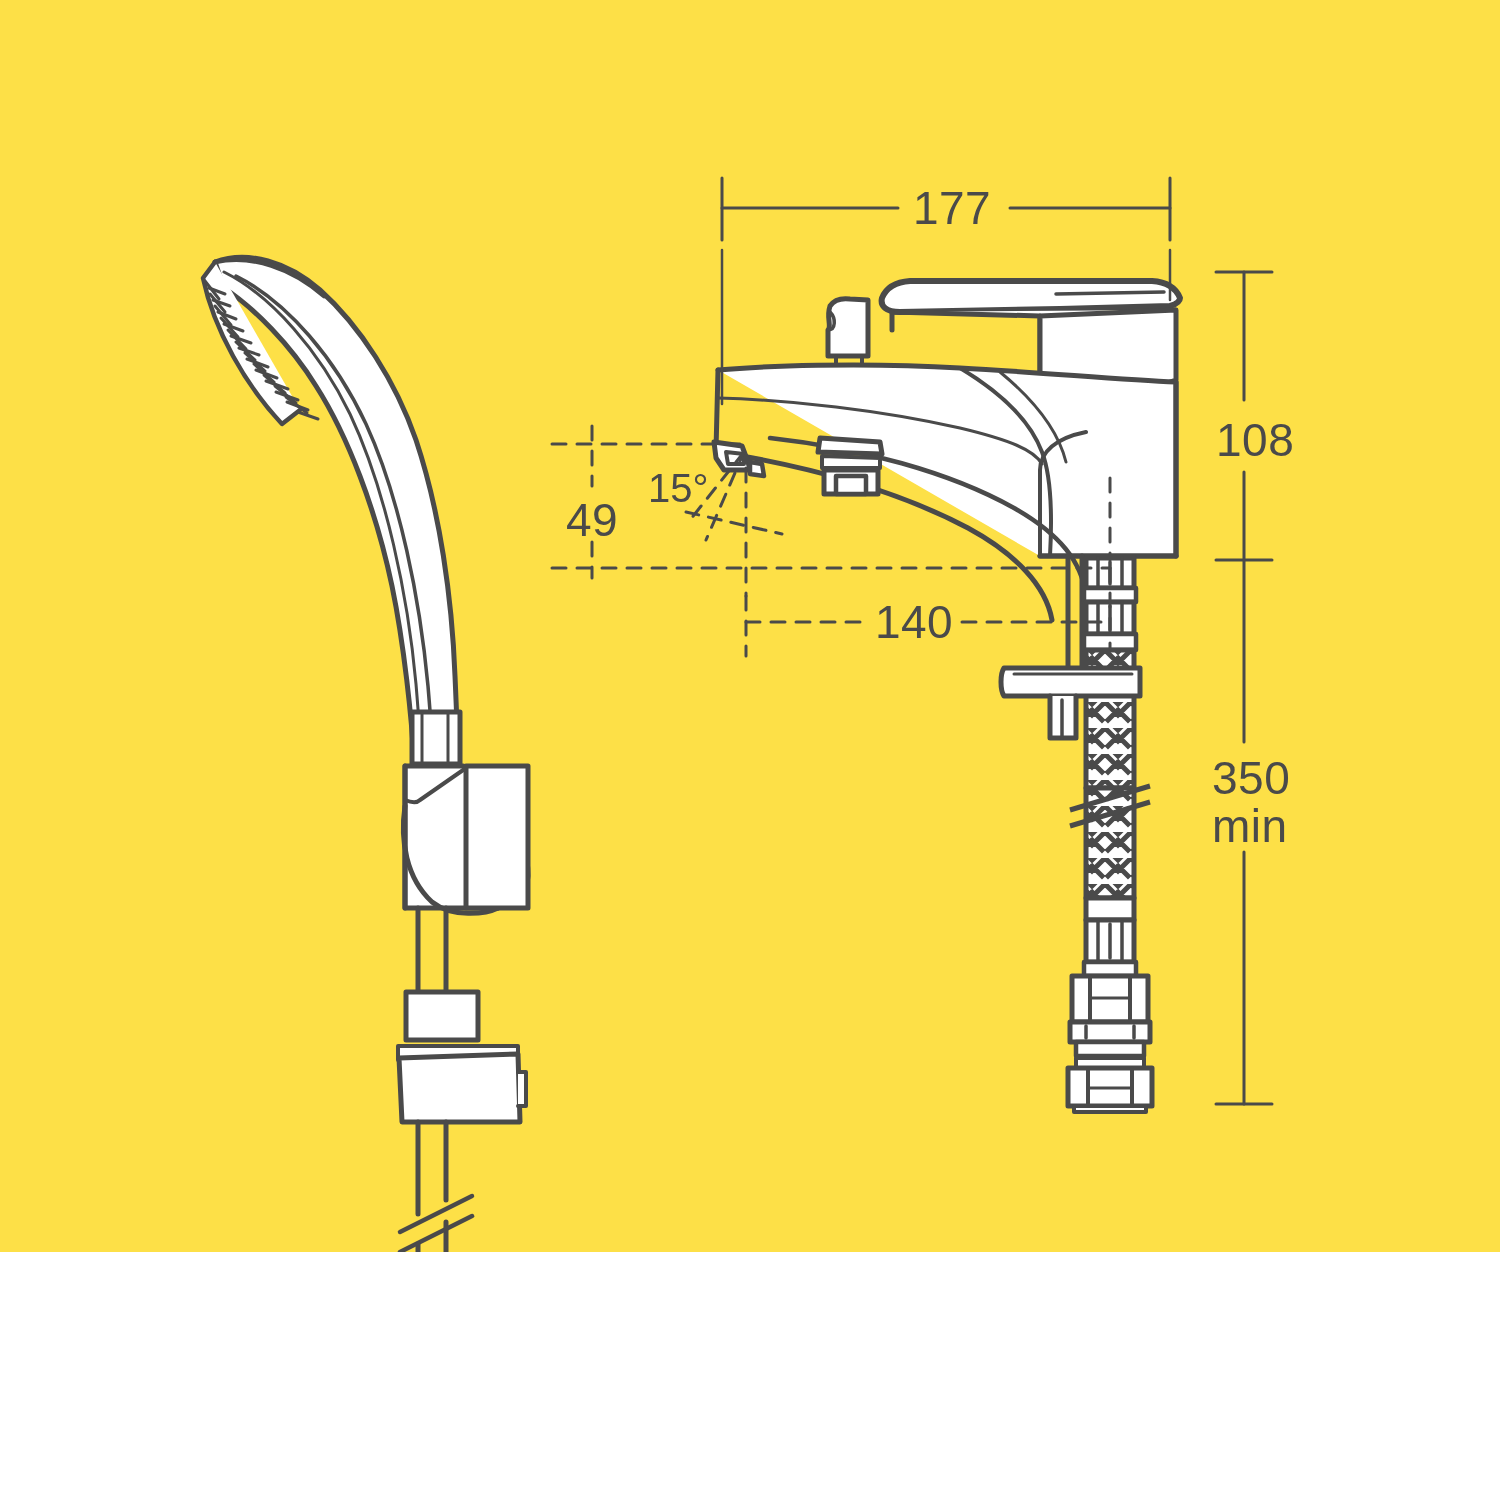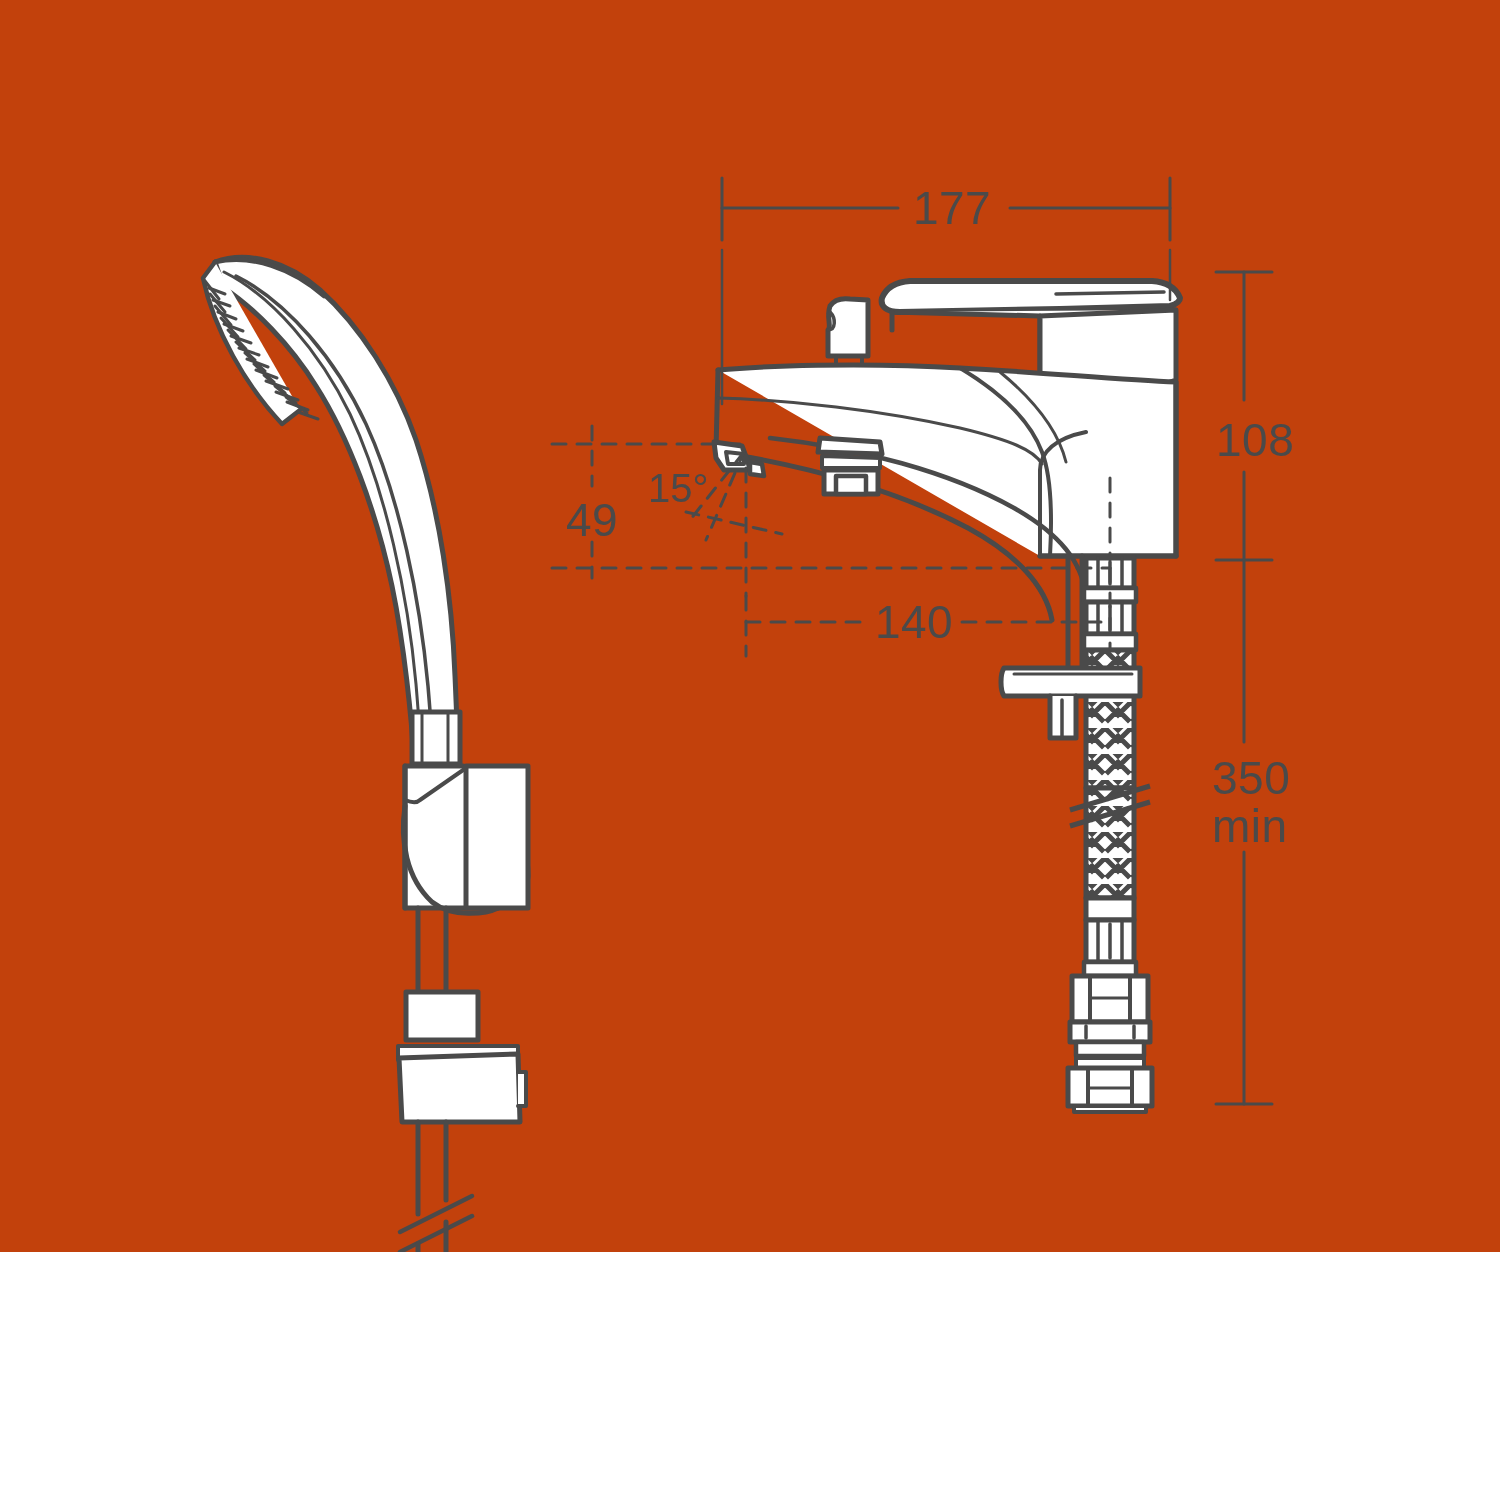--- a/index.html
+++ b/index.html
@@ -4,21 +4,21 @@
 <style>
   html, body {
     margin: 0;
     padding: 0;
     background: #ffffff;
   }
   #canvas {
     position: relative;
     width: 1500px;
     height: 1252px;
-    background: #c2410c;
+    background: #fde047;
     font-family: "Liberation Sans", sans-serif;
     overflow: hidden;
   }
   svg#drawing {
     position: absolute;
     left: 0;
     top: 0;
     width: 1500px;
     height: 1500px;
     display: block;

